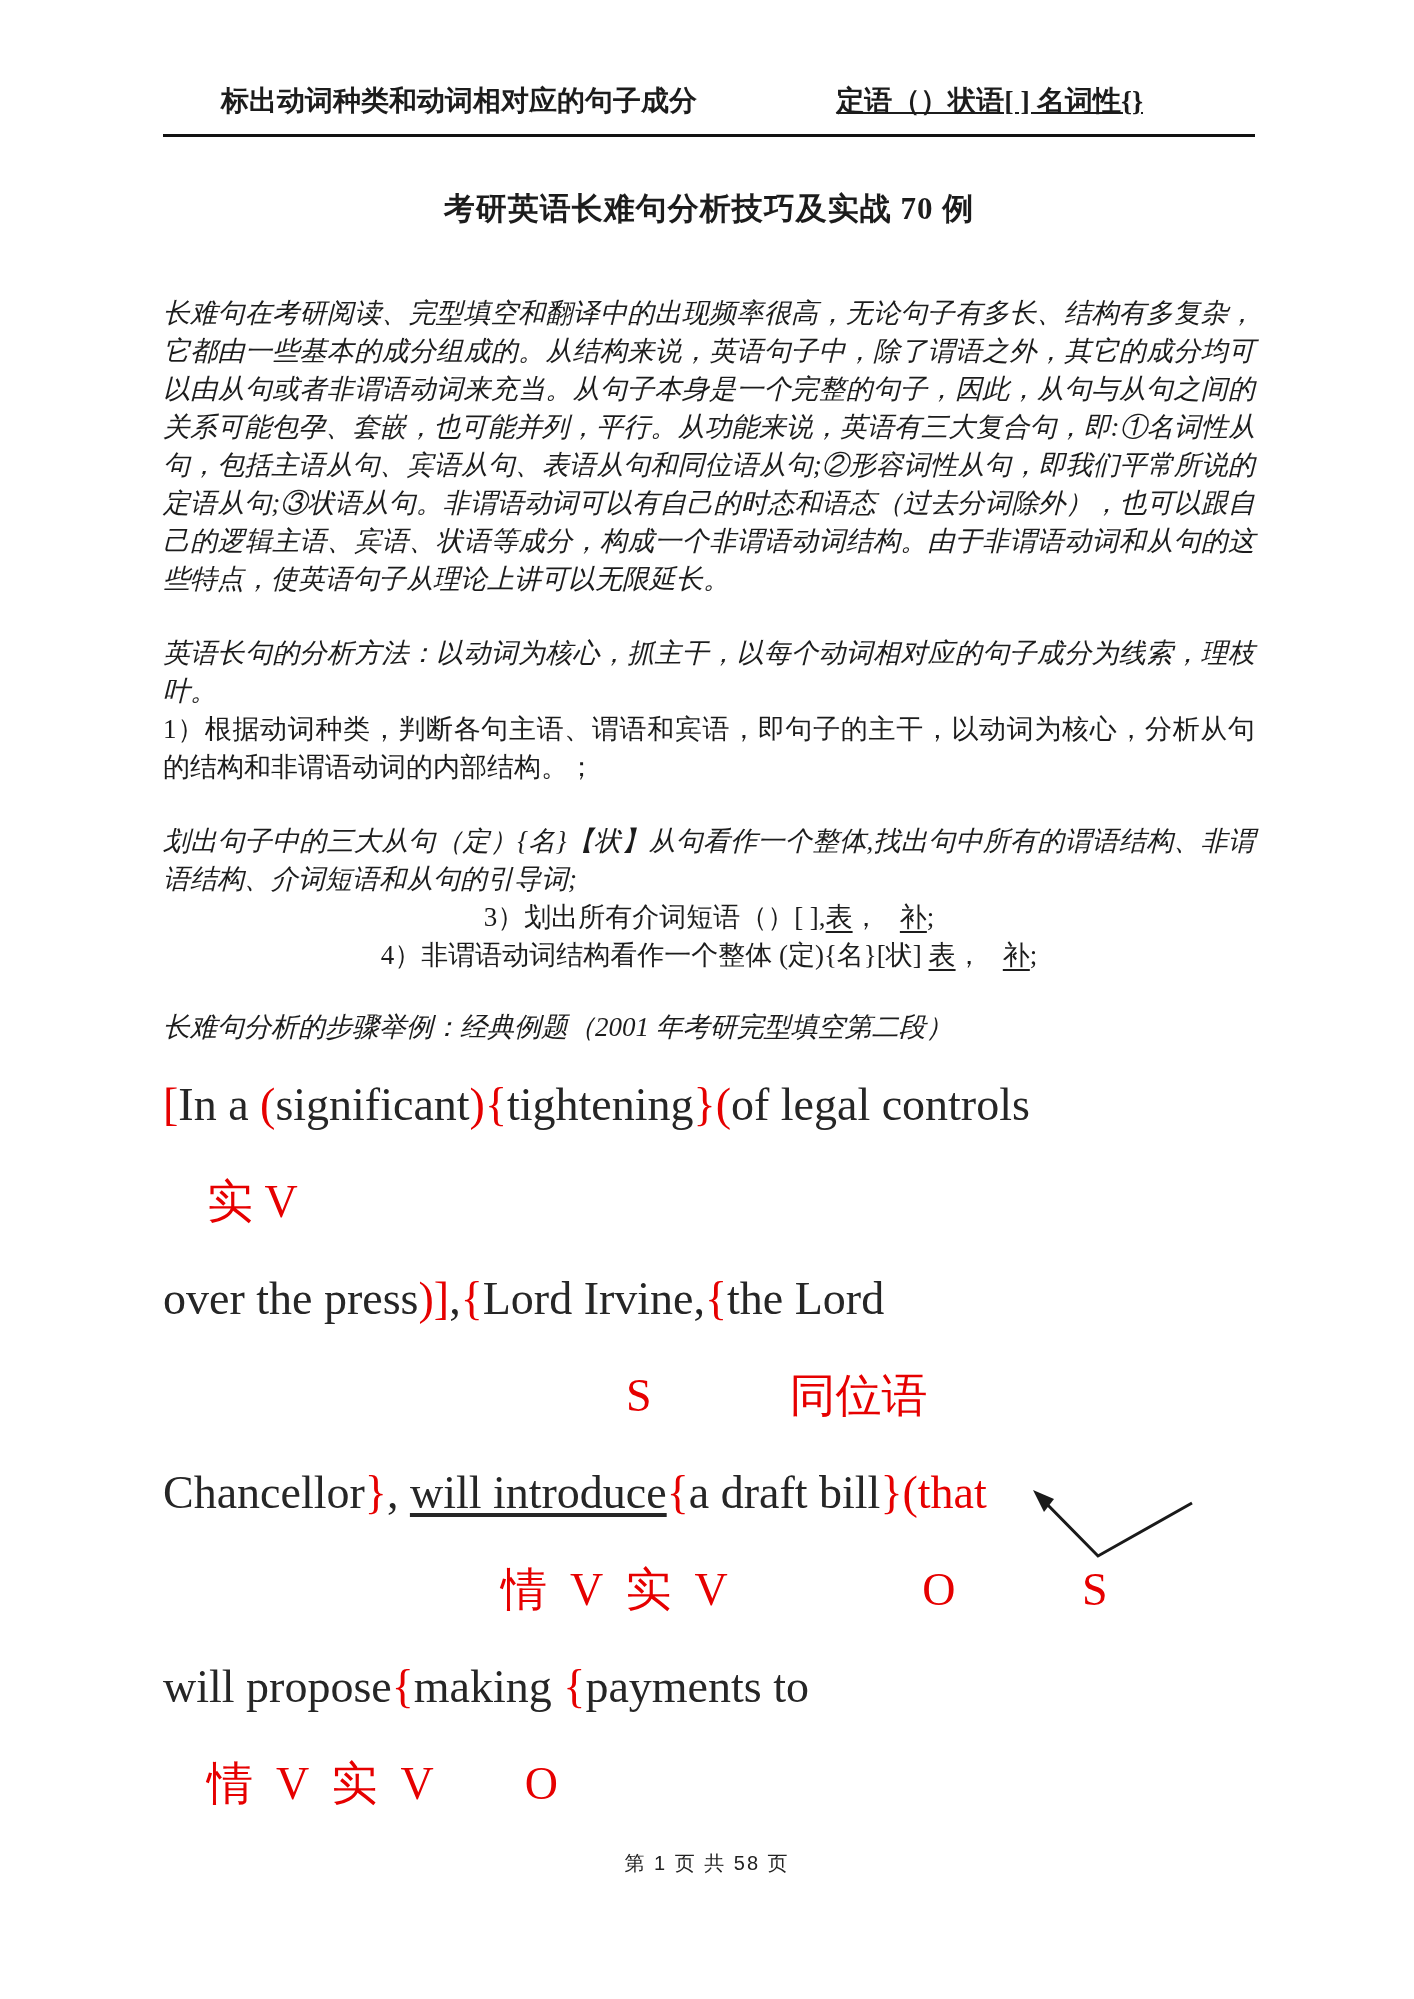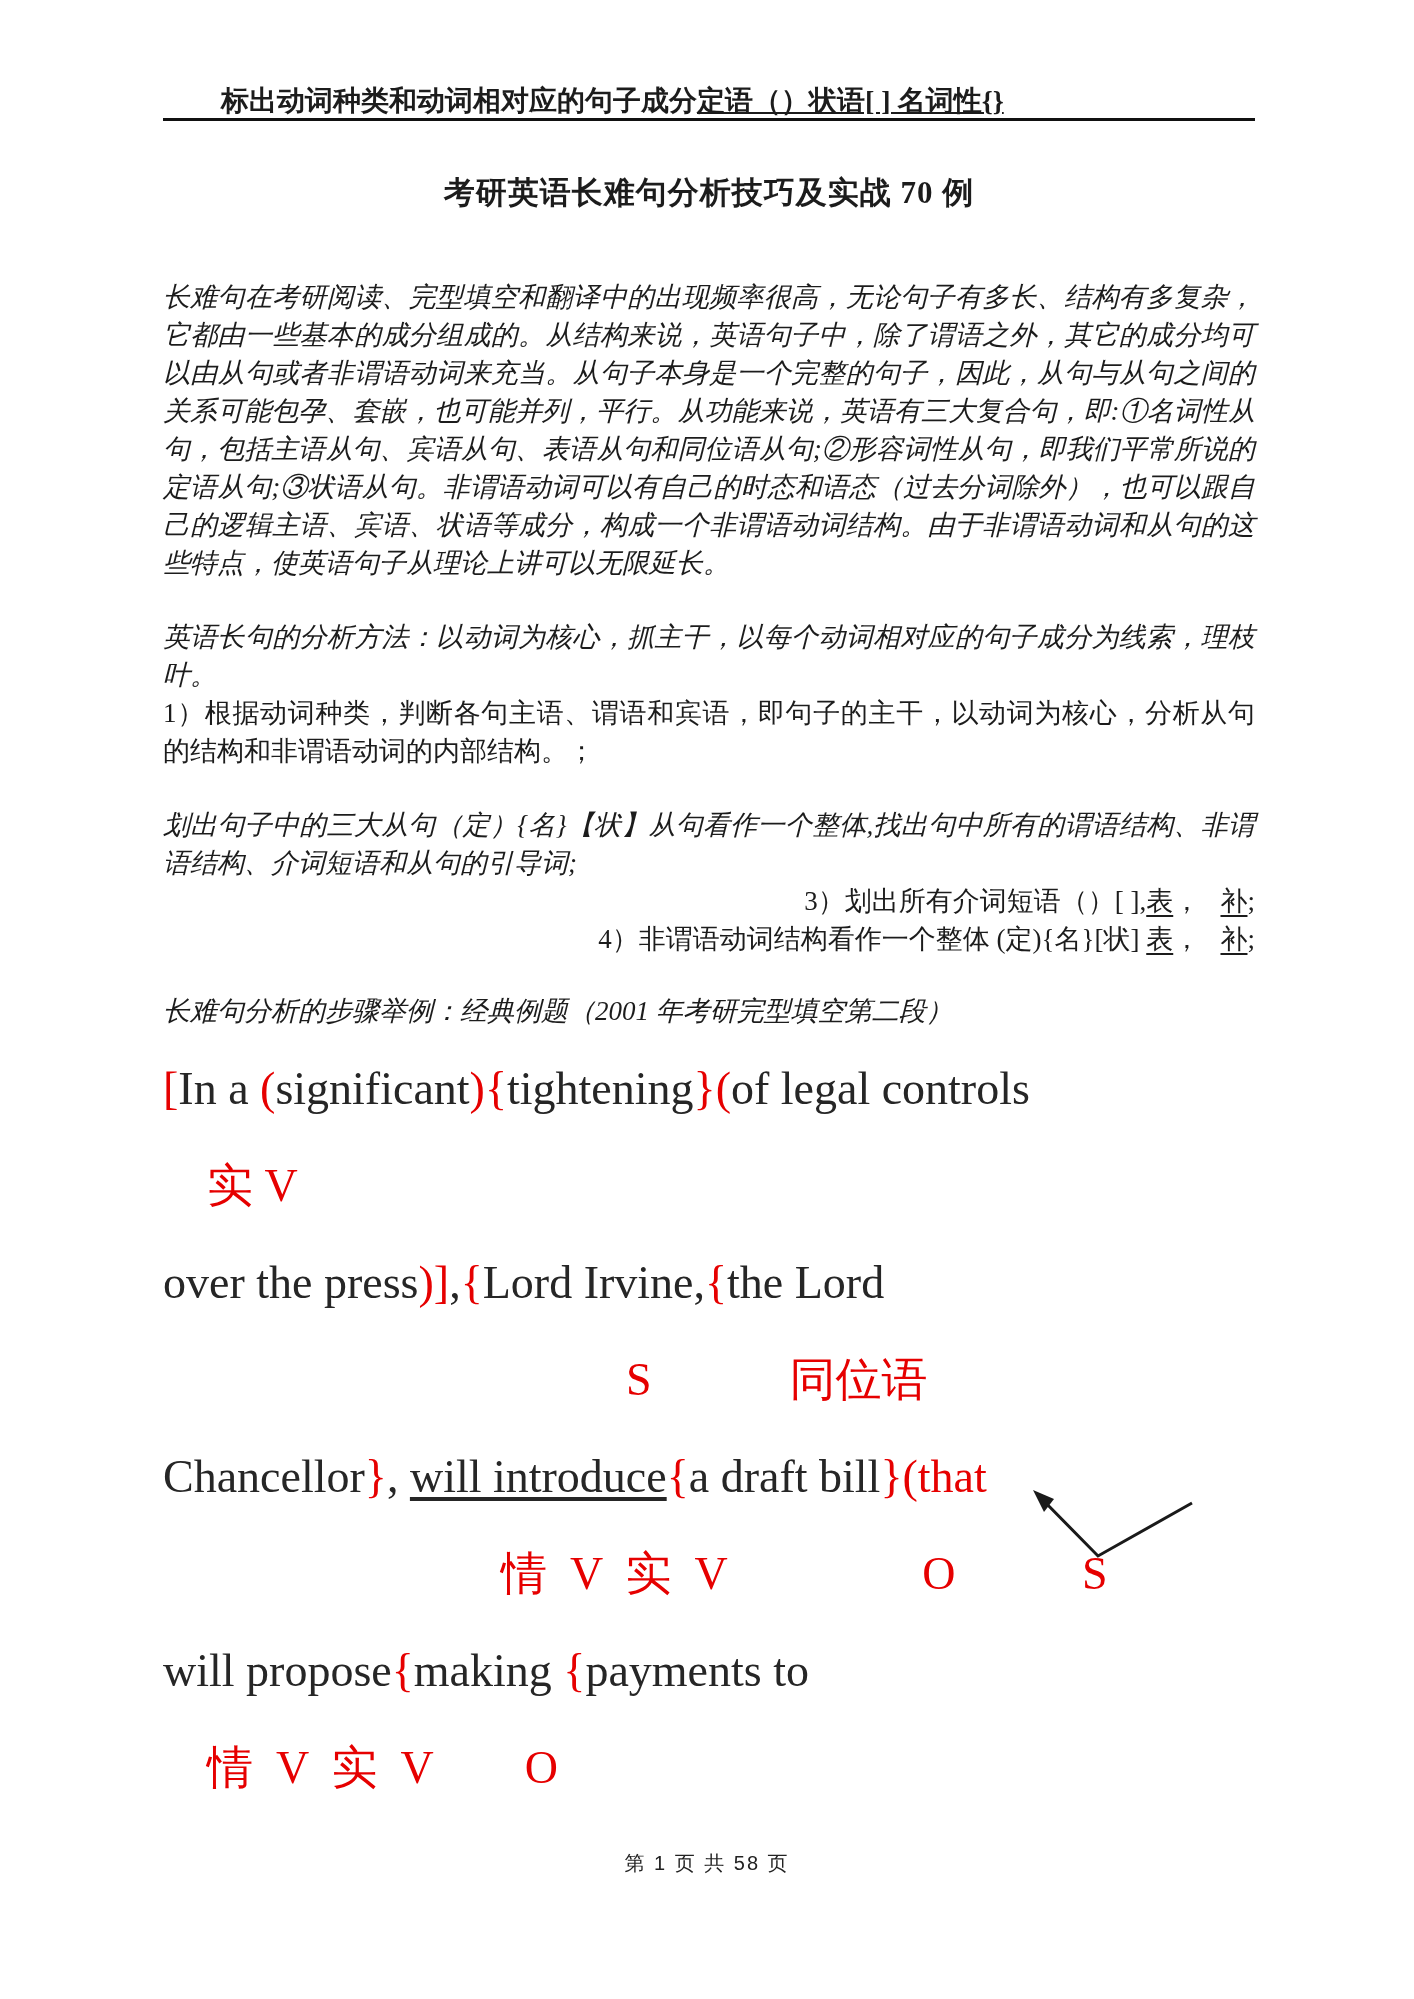--- a/index.html
+++ b/index.html
@@ -6,37 +6,37 @@
   .page{
     position:relative;
     width:1414px;height:1999px;
     background:#ffffff;
     overflow:hidden;
     font-family:"Liberation Serif","DejaVu Serif",serif;
     color:#1c1c1c;
   }
   .content{position:absolute;left:163px;top:0;width:1092px;}
   .header{
-    display:flex;align-items:flex-end;
-    margin-top:84px;padding-bottom:0;
+    display:flex;justify-content:space-between;align-items:flex-end;
+    margin-top:84px;padding-bottom:16px;
     border-bottom:3px solid #111;
     font-weight:700;font-size:28px;line-height:34px;
   }
   .header .hleft{margin-left:58px;}
   .header .hright{margin-right:112px;text-decoration:underline;}
   .title{
     margin-top:51px;text-align:center;
     font-size:31px;font-weight:700;letter-spacing:1px;
   }
   .body{
     font-size:27px;line-height:38px;margin:0;
     text-align:justify;color:#1c1c1c;
   }
   .gap{margin-top:36px;font-style:italic;}
-  .rich{white-space:pre-wrap;text-align:right;}
+  .rich{white-space:pre-wrap;text-align:center;}
   .u{text-decoration:underline;text-underline-offset:5px;}
   .analysis{margin-top:10px;}
   .aline{
     font-size:46px;line-height:97px;white-space:pre;
     color:#2b2b2b;
   }
   .ind-s{margin-left:44px;}
   .ind-m{margin-left:338px;}
   .ind-l{margin-left:463px;}
   .footer{

